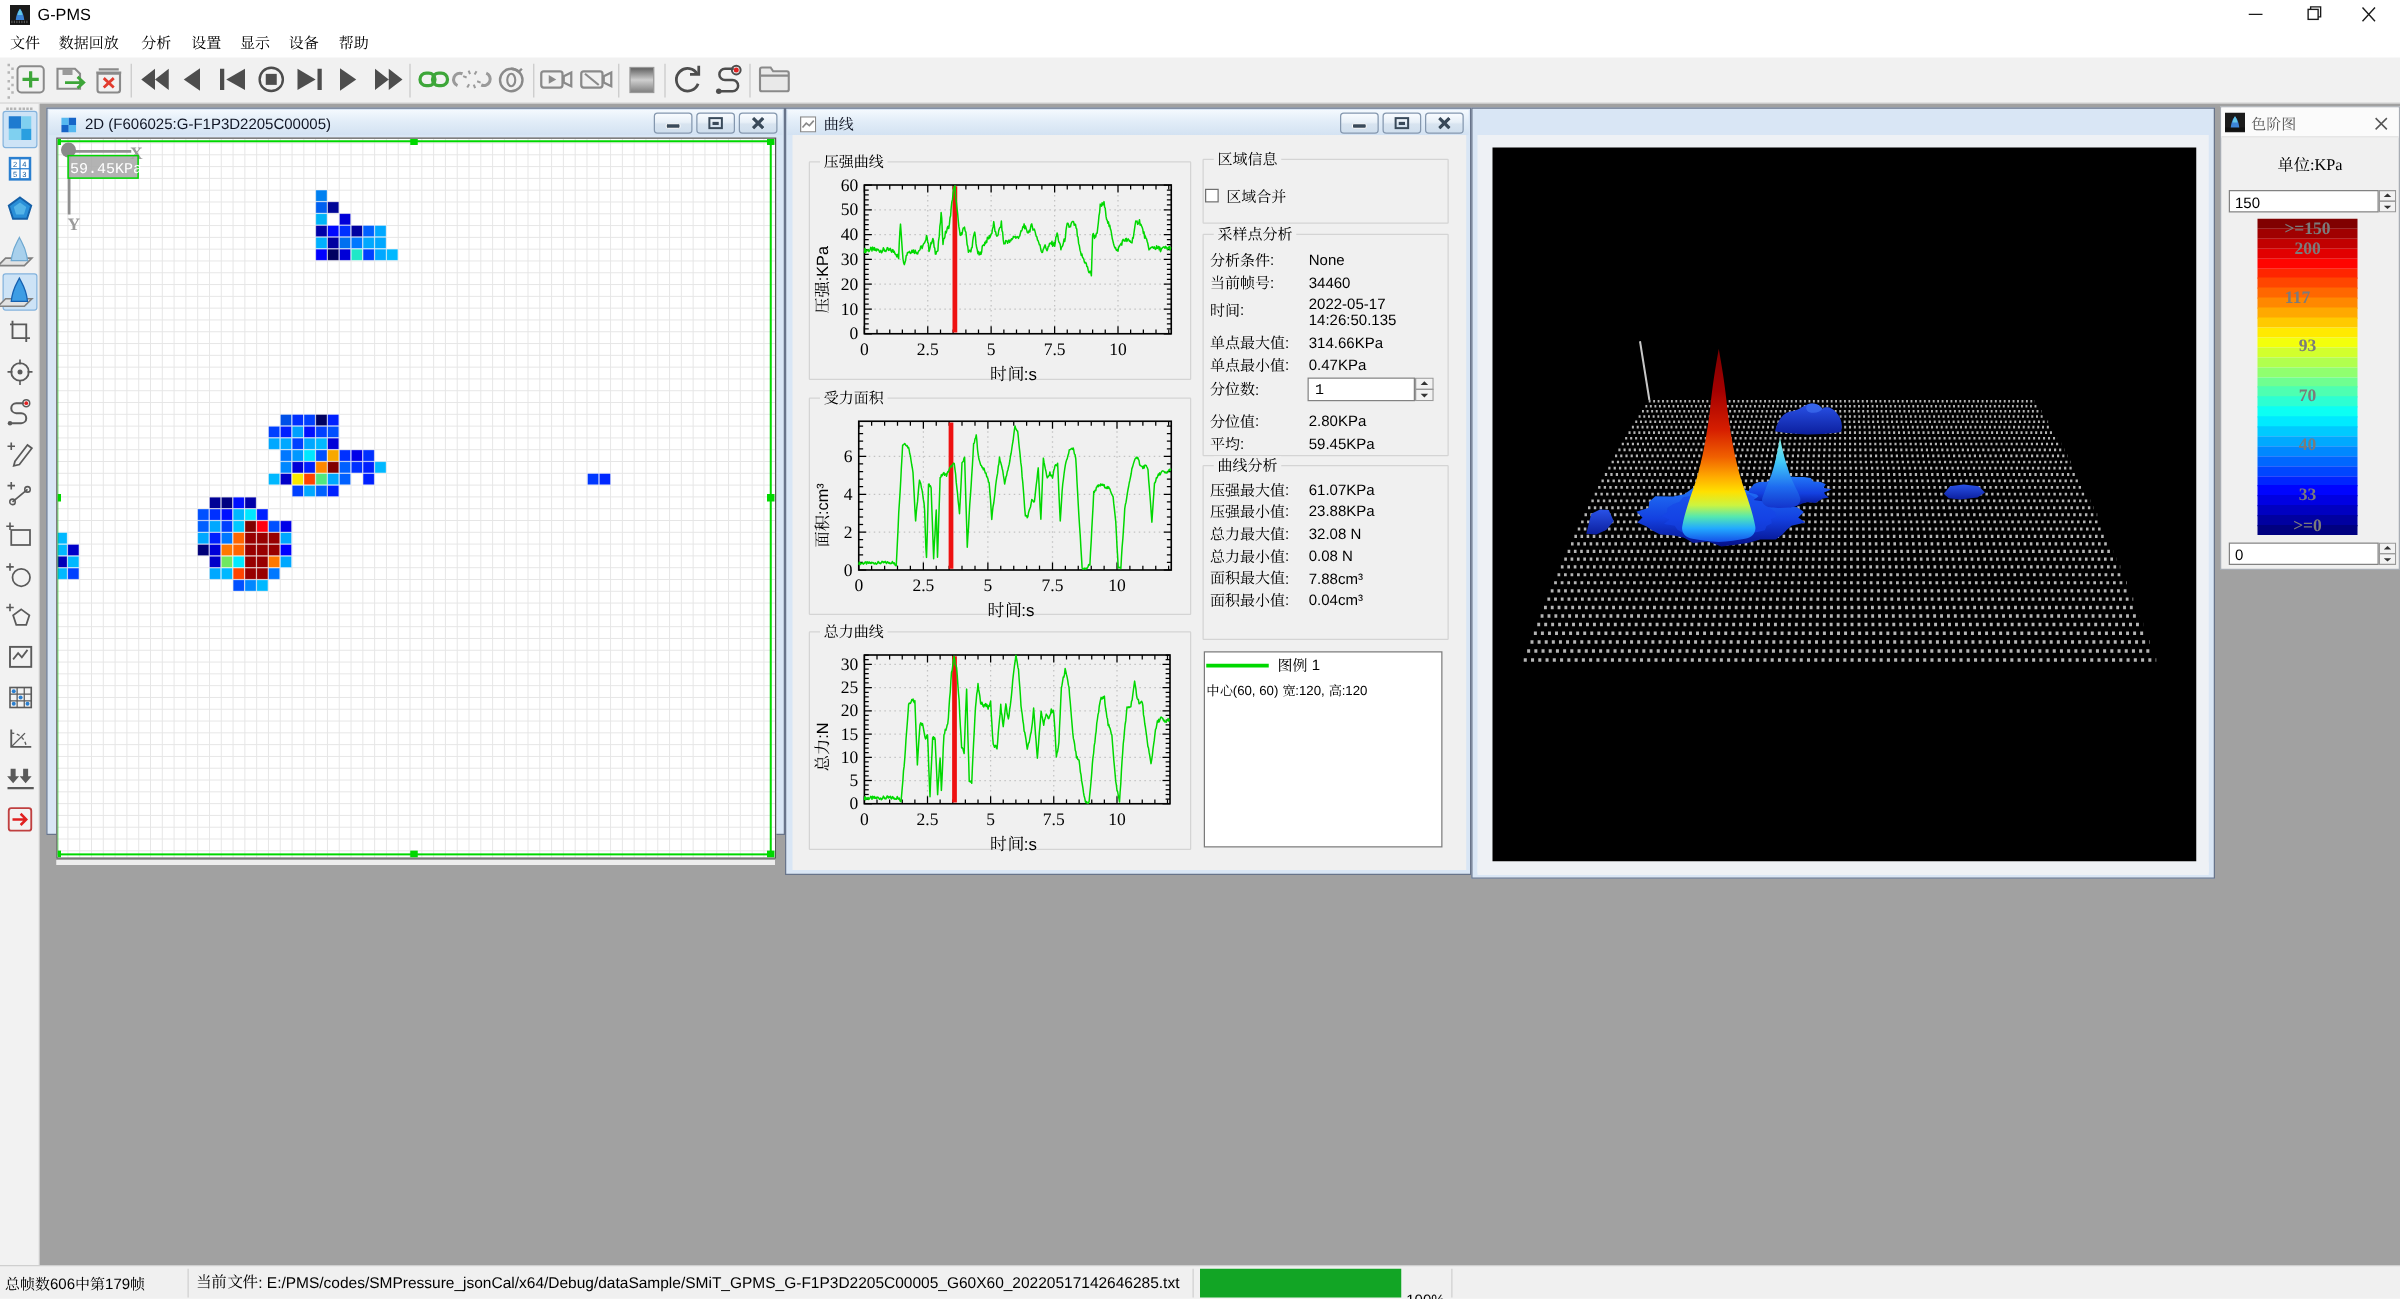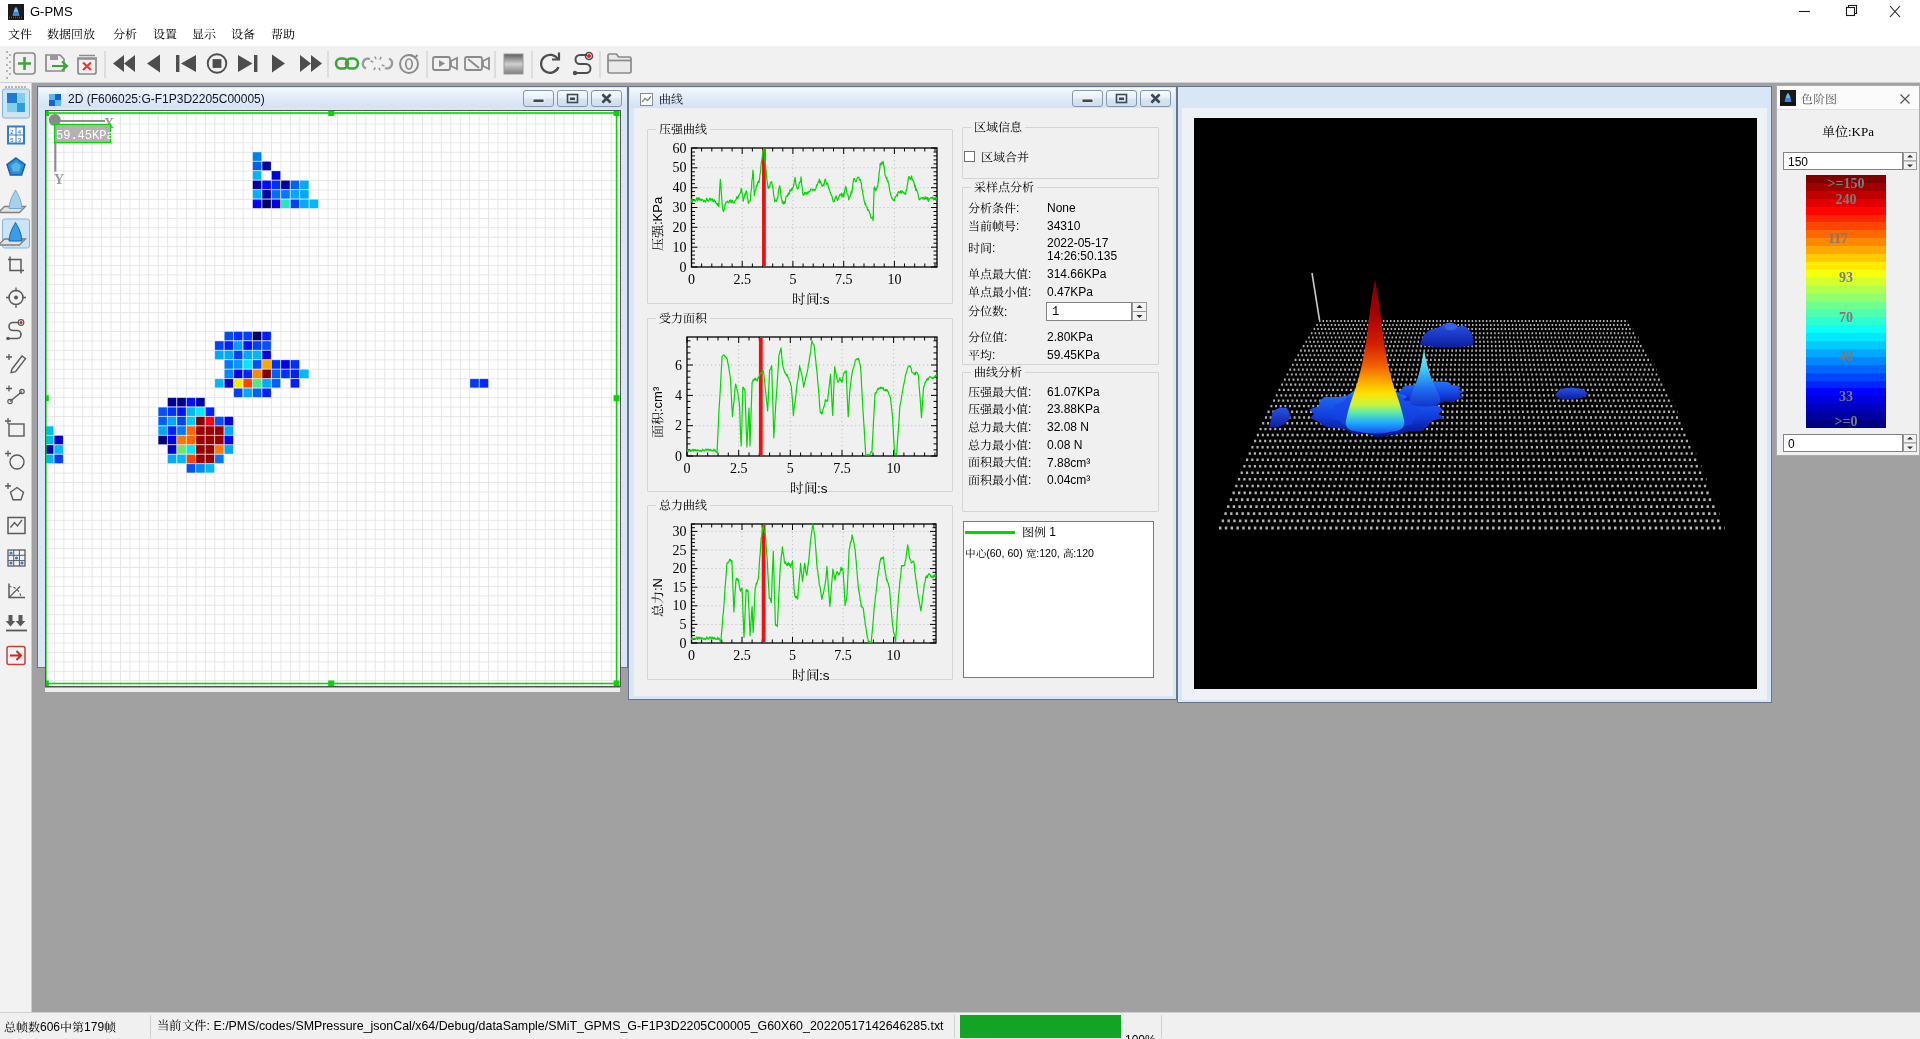--- a/index.html
+++ b/index.html
@@ -1008,21 +1008,21 @@
       <div class="row val" style="left:413px;top:93px">None</div>
       <div class="row" style="left:334px;top:111px"><svg class="cg" viewBox="0 0 100 100">
           <use href="#u5f53"></use>
         </svg><svg class="cg" viewBox="0 0 100 100">
           <use href="#u524d"></use>
         </svg><svg class="cg" viewBox="0 0 100 100">
           <use href="#u5e27"></use>
         </svg><svg class="cg" viewBox="0 0 100 100">
           <use href="#u53f7"></use>
         </svg>:</div>
-      <div class="row val" style="left:413px;top:111px">34310</div>
+      <div class="row val" style="left:413px;top:111px">34460</div>
       <div class="row" style="left:334px;top:133px"><svg class="cg" viewBox="0 0 100 100">
           <use href="#u65f6"></use>
         </svg><svg class="cg" viewBox="0 0 100 100">
           <use href="#u95f4"></use>
         </svg>:</div>
       <div class="row val" style="left:413px;top:128px">2022-05-17</div>
       <div class="row val" style="left:413px;top:141px">14:26:50.135</div>
       <div class="row" style="left:334px;top:159px"><svg class="cg" viewBox="0 0 100 100">
           <use href="#u5355"></use>
         </svg><svg class="cg" viewBox="0 0 100 100">
@@ -1311,21 +1311,21 @@
     <div class="ab" style="left:29px;top:270.84px;width:80px;height:8.41px;background:#0088ff"></div>
     <div class="ab" style="left:29px;top:278.75px;width:80px;height:8.41px;background:#0067ff"></div>
     <div class="ab" style="left:29px;top:286.66px;width:80px;height:8.41px;background:#0046ff"></div>
     <div class="ab" style="left:29px;top:294.56px;width:80px;height:8.41px;background:#0025ff"></div>
     <div class="ab" style="left:29px;top:302.47px;width:80px;height:8.41px;background:#0004ff"></div>
     <div class="ab" style="left:29px;top:310.38px;width:80px;height:8.41px;background:#0000e2"></div>
     <div class="ab" style="left:29px;top:318.28px;width:80px;height:8.41px;background:#0000c1"></div>
     <div class="ab" style="left:29px;top:326.19px;width:80px;height:8.41px;background:#0000a0"></div>
     <div class="ab" style="left:29px;top:334.09px;width:80px;height:8.41px;background:#000080"></div>
     <div class="ab" style="left:29px;top:90px;width:80px;text-align:center;font-size:14px;font-weight:bold;color:#7b7b7b;font-family:Liberation Serif">&gt;=150</div>
-    <div class="ab" style="left:29px;top:106px;width:80px;text-align:center;font-size:14px;font-weight:bold;color:#7b7b7b;font-family:Liberation Serif">240</div>
+    <div class="ab" style="left:29px;top:106px;width:80px;text-align:center;font-size:14px;font-weight:bold;color:#7b7b7b;font-family:Liberation Serif">200</div>
     <div class="ab" style="left:29px;top:145px;width:64px;text-align:center;font-size:14px;font-weight:bold;color:#7b7b7b;font-family:Liberation Serif">117</div>
     <div class="ab" style="left:29px;top:184px;width:80px;text-align:center;font-size:14px;font-weight:bold;color:#7b7b7b;font-family:Liberation Serif">93</div>
     <div class="ab" style="left:29px;top:224px;width:80px;text-align:center;font-size:14px;font-weight:bold;color:#7b7b7b;font-family:Liberation Serif">70</div>
     <div class="ab" style="left:29px;top:263px;width:80px;text-align:center;font-size:14px;font-weight:bold;color:#7b7b7b;font-family:Liberation Serif">40</div>
     <div class="ab" style="left:29px;top:303px;width:80px;text-align:center;font-size:14px;font-weight:bold;color:#7b7b7b;font-family:Liberation Serif">33</div>
     <div class="ab" style="left:29px;top:328px;width:80px;text-align:center;font-size:14px;font-weight:bold;color:#7b7b7b;font-family:Liberation Serif">&gt;=0</div>
     <div class="spin" style="left:6px;top:348px;width:120px;height:18px;font-size:12px;padding:1.5px 0 0 4px">0</div>
     <svg class="ab" style="left:126px;top:348px" width="14" height="18" viewBox="0 0 14 18">
       <rect x="0.5" y="0.5" width="13" height="8.5" fill="#f2f2f2" stroke="#999"></rect>
       <rect x="0.5" y="9" width="13" height="8.5" fill="#f2f2f2" stroke="#999"></rect>

